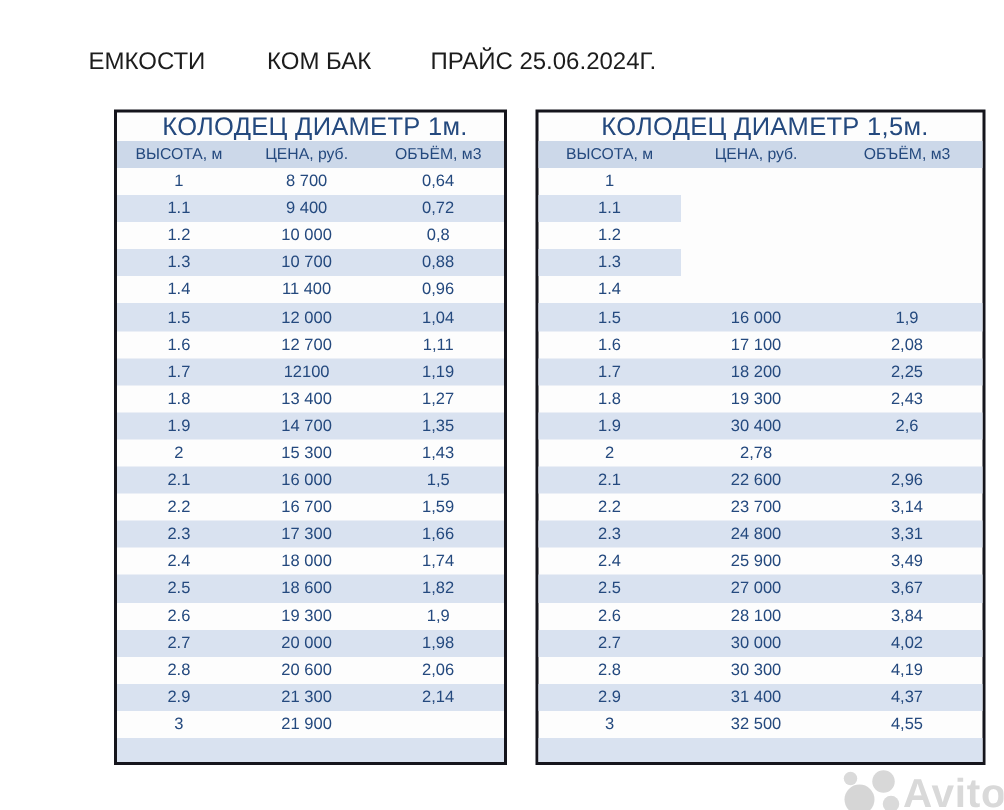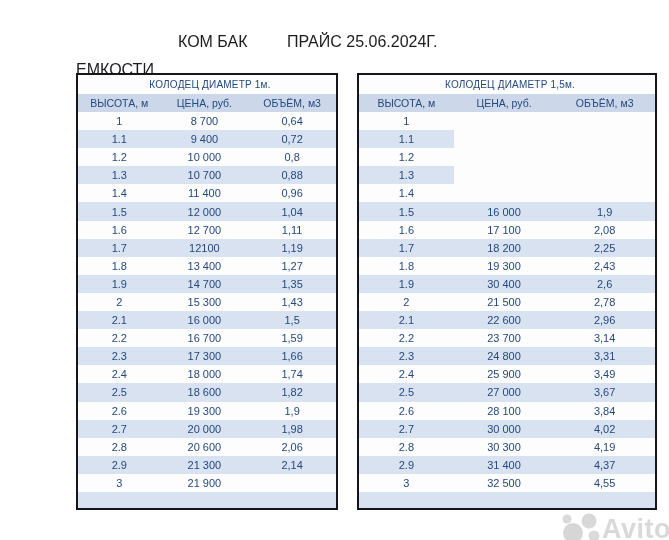--- a/index.html
+++ b/index.html
@@ -4,32 +4,32 @@
 <style>
   html,body{margin:0;padding:0;}
   body{
     width:669px;height:540px;background:#ffffff;position:relative;overflow:hidden;
     font-family:"Liberation Sans", sans-serif;
   }
   .page-title{position:absolute;top:33px;left:0;width:669px;height:22px;}
   .page-title span{
     position:absolute;top:0;font-size:16px;font-weight:500;color:#1c1c1c;white-space:nowrap;
   }
-  .tp0{left:76px;margin-top:28px;} .tp1{left:178px;} .tp2{left:287px;}
+  .tp0{left:59px;} .tp1{left:178px;} .tp2{left:287px;}
 
   .ptable{
     position:absolute;top:73px;height:437px;box-sizing:border-box;
     border:2px solid #15151c;background:#fdfdfd;display:flex;flex-direction:column;
   }
   .t1{left:76px;width:262px;}
   .t2{left:357px;width:300px;}
 
   .t-title{
     height:19px;flex:0 0 19px;display:flex;align-items:center;justify-content:center;
-    font-size:10px;color:#24497e;letter-spacing:.2px;margin-left:6px;
+    font-size:17px;color:#24497e;letter-spacing:.2px;margin-left:6px;
   }
   .t-head{
     height:18px;flex:0 0 18px;display:flex;background:#ccd8e9;
     font-size:10.5px;color:#24497e;
   }
   .t-rows{flex:1 1 auto;display:flex;flex-direction:column;}
   .t-row{flex:1 1 auto;display:flex;font-size:11px;color:#24497e;}
   .t-filler{height:16px;flex:0 0 16px;}
   .band{background:#d9e2f0;}
   .cell{display:flex;align-items:center;justify-content:center;box-sizing:border-box;}
@@ -224,21 +224,20 @@
         <span class="cell c2">19 300</span>
         <span class="cell c3">2,43</span>
       </div>
       <div class="t-row band">
         <span class="cell c1">1.9</span>
         <span class="cell c2">30 400</span>
         <span class="cell c3">2,6</span>
       </div>
       <div class="t-row">
         <span class="cell c1">2</span>
-        <span class="cell c2">21 500</span>
         <span class="cell c3">2,78</span>
       </div>
       <div class="t-row band">
         <span class="cell c1">2.1</span>
         <span class="cell c2">22 600</span>
         <span class="cell c3">2,96</span>
       </div>
       <div class="t-row">
         <span class="cell c1">2.2</span>
         <span class="cell c2">23 700</span>

